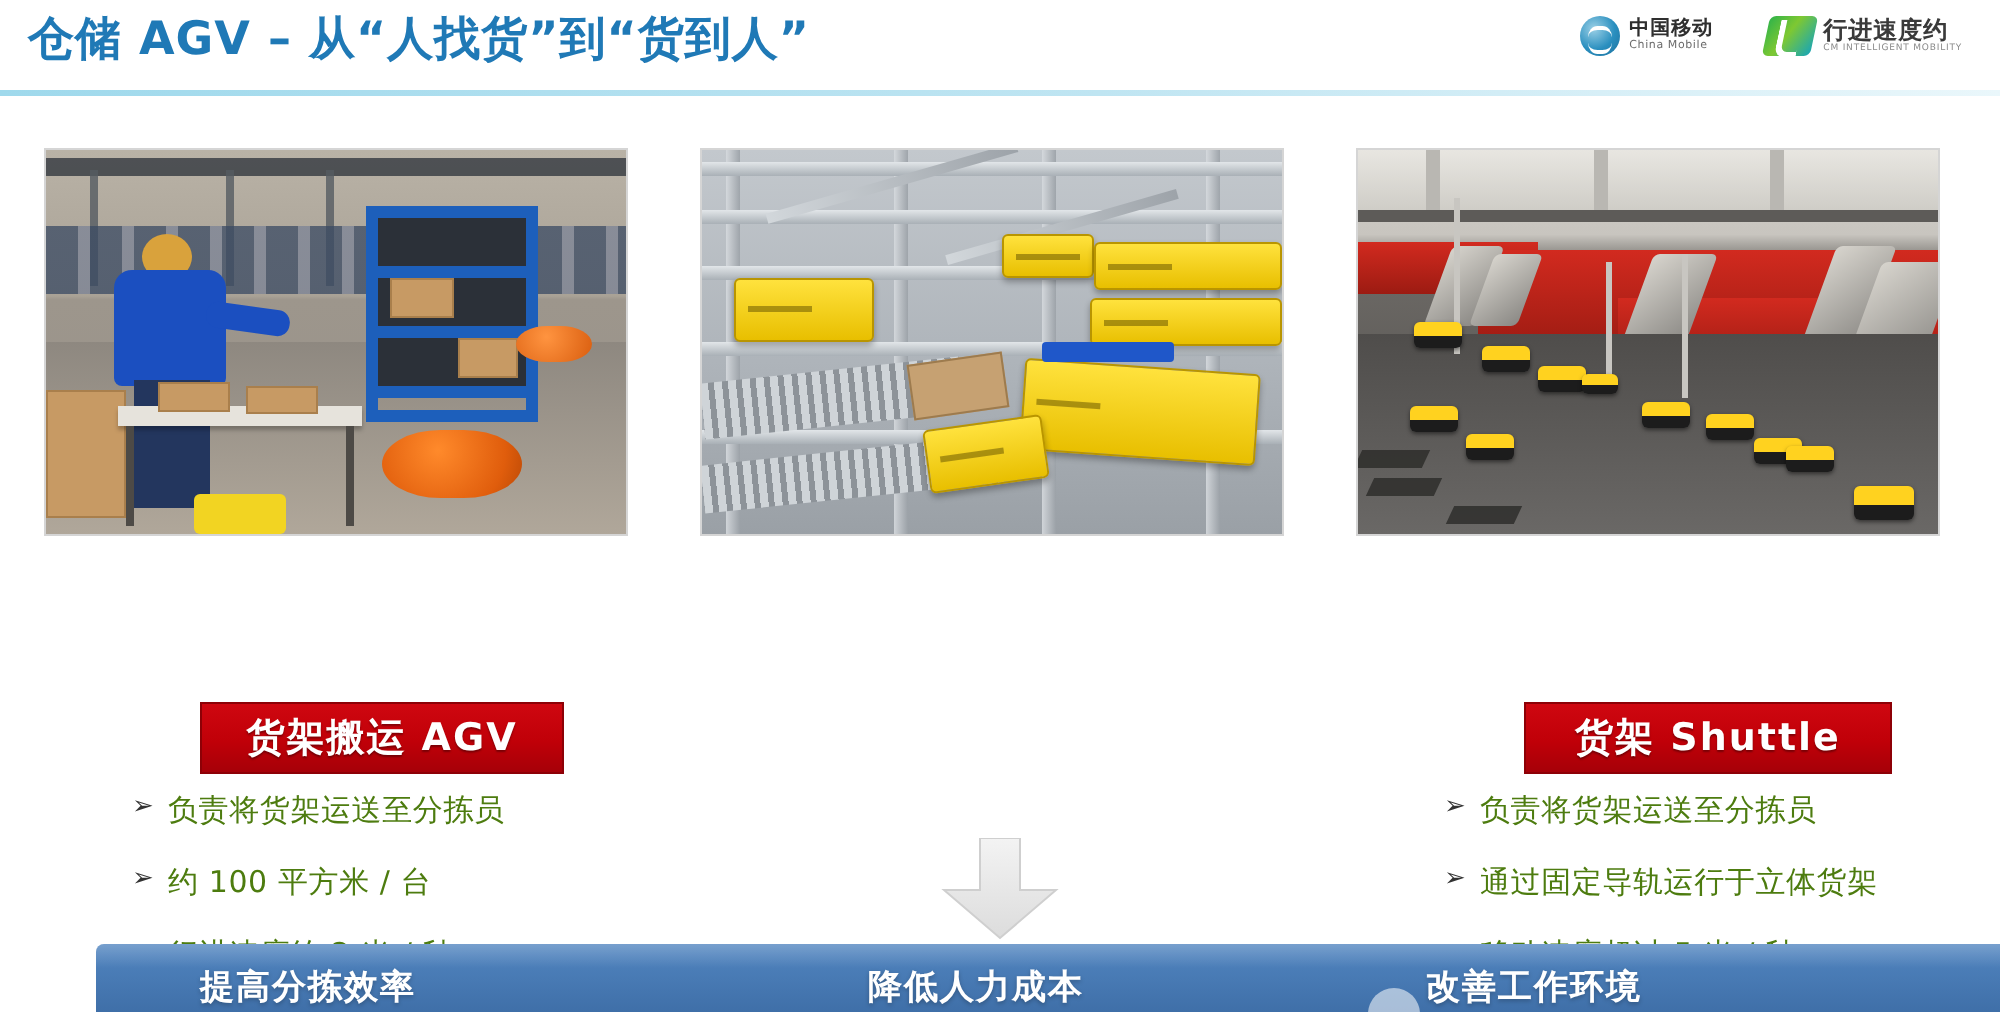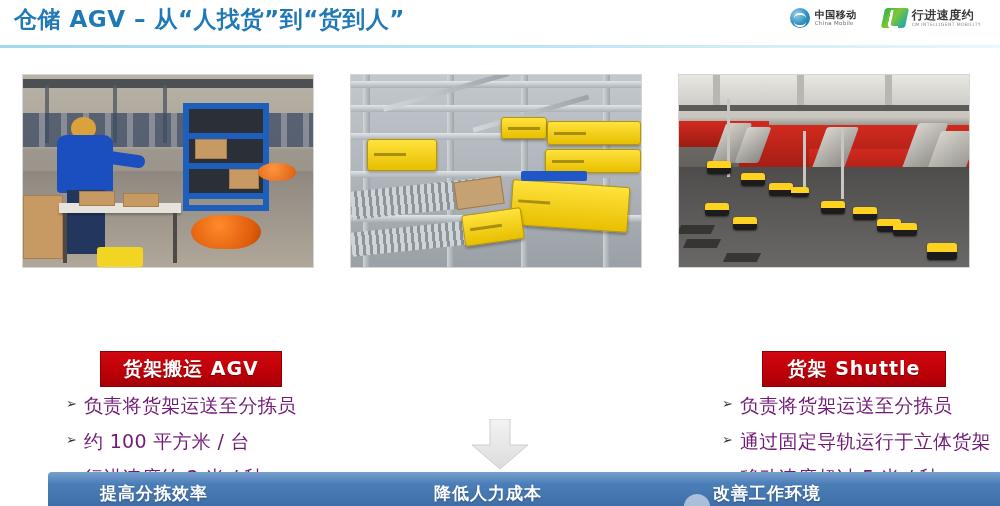--- a/index.html
+++ b/index.html
@@ -123,21 +123,21 @@
 
   
   .bullets{position:absolute;top:320px;}
   .l1{left:44px;width:300px;}
   .l2{left:372px;width:300px;}
   .bul{display:flex;align-items:flex-start;margin-bottom:13px;}
   .bul .mark{
     flex:none;width:18px;color:#333;font-size:13px;line-height:20px;
     font-family:"DejaVu Sans",sans-serif;
   }
-  .bul .txt{font-size:19px;color:#701a75;line-height:23px;letter-spacing:.3px;}
+  .bul .txt{font-size:15px;color:#4d7c0f;line-height:23px;letter-spacing:.3px;}
 
   
   .arrow{position:absolute;left:468px;top:419px;width:64px;height:52px;}
   .arrow svg{display:block;}
 
   
   .bluebar{
     position:absolute;left:48px;top:472px;width:965px;height:34px;
     background:linear-gradient(#5185c0,#3f6fa8);
     border-radius:4px 4px 0 0;

